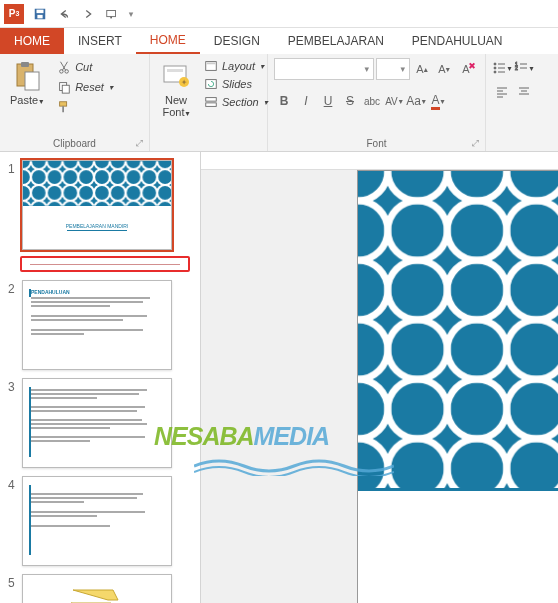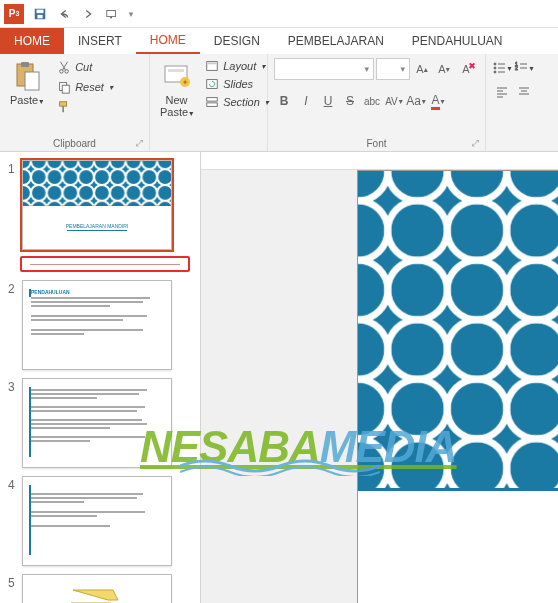--- a/index.html
+++ b/index.html
@@ -79,21 +79,21 @@
 
 .thumb.t5 .shape { position: absolute; left: 40px; top: 10px; width: 60px; height: 60px; }
 
 
 .editor { flex: 1; background: #f0f0f0; position: relative; overflow: hidden; }
 .editor .ruler { height: 18px; background: #fff; border-bottom: 1px solid #ddd; }
 .editor .slide-canvas { position: absolute; top: 18px; left: 156px; width: 240px; height: 440px; background: #fff; border: 1px solid #999; }
 .slide-canvas .big-pattern { width: 100%; height: 320px; background: #1a7aa3; overflow: hidden; }
 
 
-.watermark { position: absolute; top: 270px; left: 140px; font-size: 44px; font-weight: bold; font-style: italic; color: #7ab51d; opacity: 0.85; pointer-events: none; letter-spacing: -1px; font-family: Arial, sans-serif; text-decoration: underline; }
+.watermark { position: absolute; top: 270px; left: 154px; font-size: 25px; font-weight: bold; font-style: italic; color: #7ab51d; opacity: 0.85; pointer-events: none; letter-spacing: -1px; font-family: Arial, sans-serif; }
 .watermark .m2 { color: #55a8d6; }
 .watermark .wave { position: absolute; left: 40px; top: 34px; width: 200px; height: 20px; }
 
 .drop { font-size: 8px; margin-left: 1px; }
 </style>
 </head>
 <body>
 
 <div class="titlebar">
   <div class="pp-icon">
@@ -182,21 +182,21 @@
       <div class="big-btn">
         <div class="icon">
           <svg viewBox="0 0 32 32">
               <rect x="4" y="6" width="22" height="16" fill="#fff" stroke="#999"></rect>
               <rect x="7" y="9" width="16" height="3" fill="#ddd"></rect>
               <circle cx="24" cy="22" r="5" fill="#f5c542"></circle>
               <text x="24" y="25" font-size="8" text-anchor="middle" fill="#a07d3a">✦</text>
             </svg>
         </div>
         <div class="lbl"><span style="white-space:pre-line">New
-Paste</span><span class="drop">▾</span></div>
+Font</span><span class="drop">▾</span></div>
       </div>
       <div class="small-btns">
         <div class="small-btn">
           <svg viewBox="0 0 16 16">
               <rect x="2" y="3" width="12" height="10" fill="#fff" stroke="#666"></rect>
               <rect x="3" y="4" width="10" height="2" fill="#ccc"></rect>
             </svg>
           <span>Layout</span>
             <span class="drop">▾</span>
         </div>

